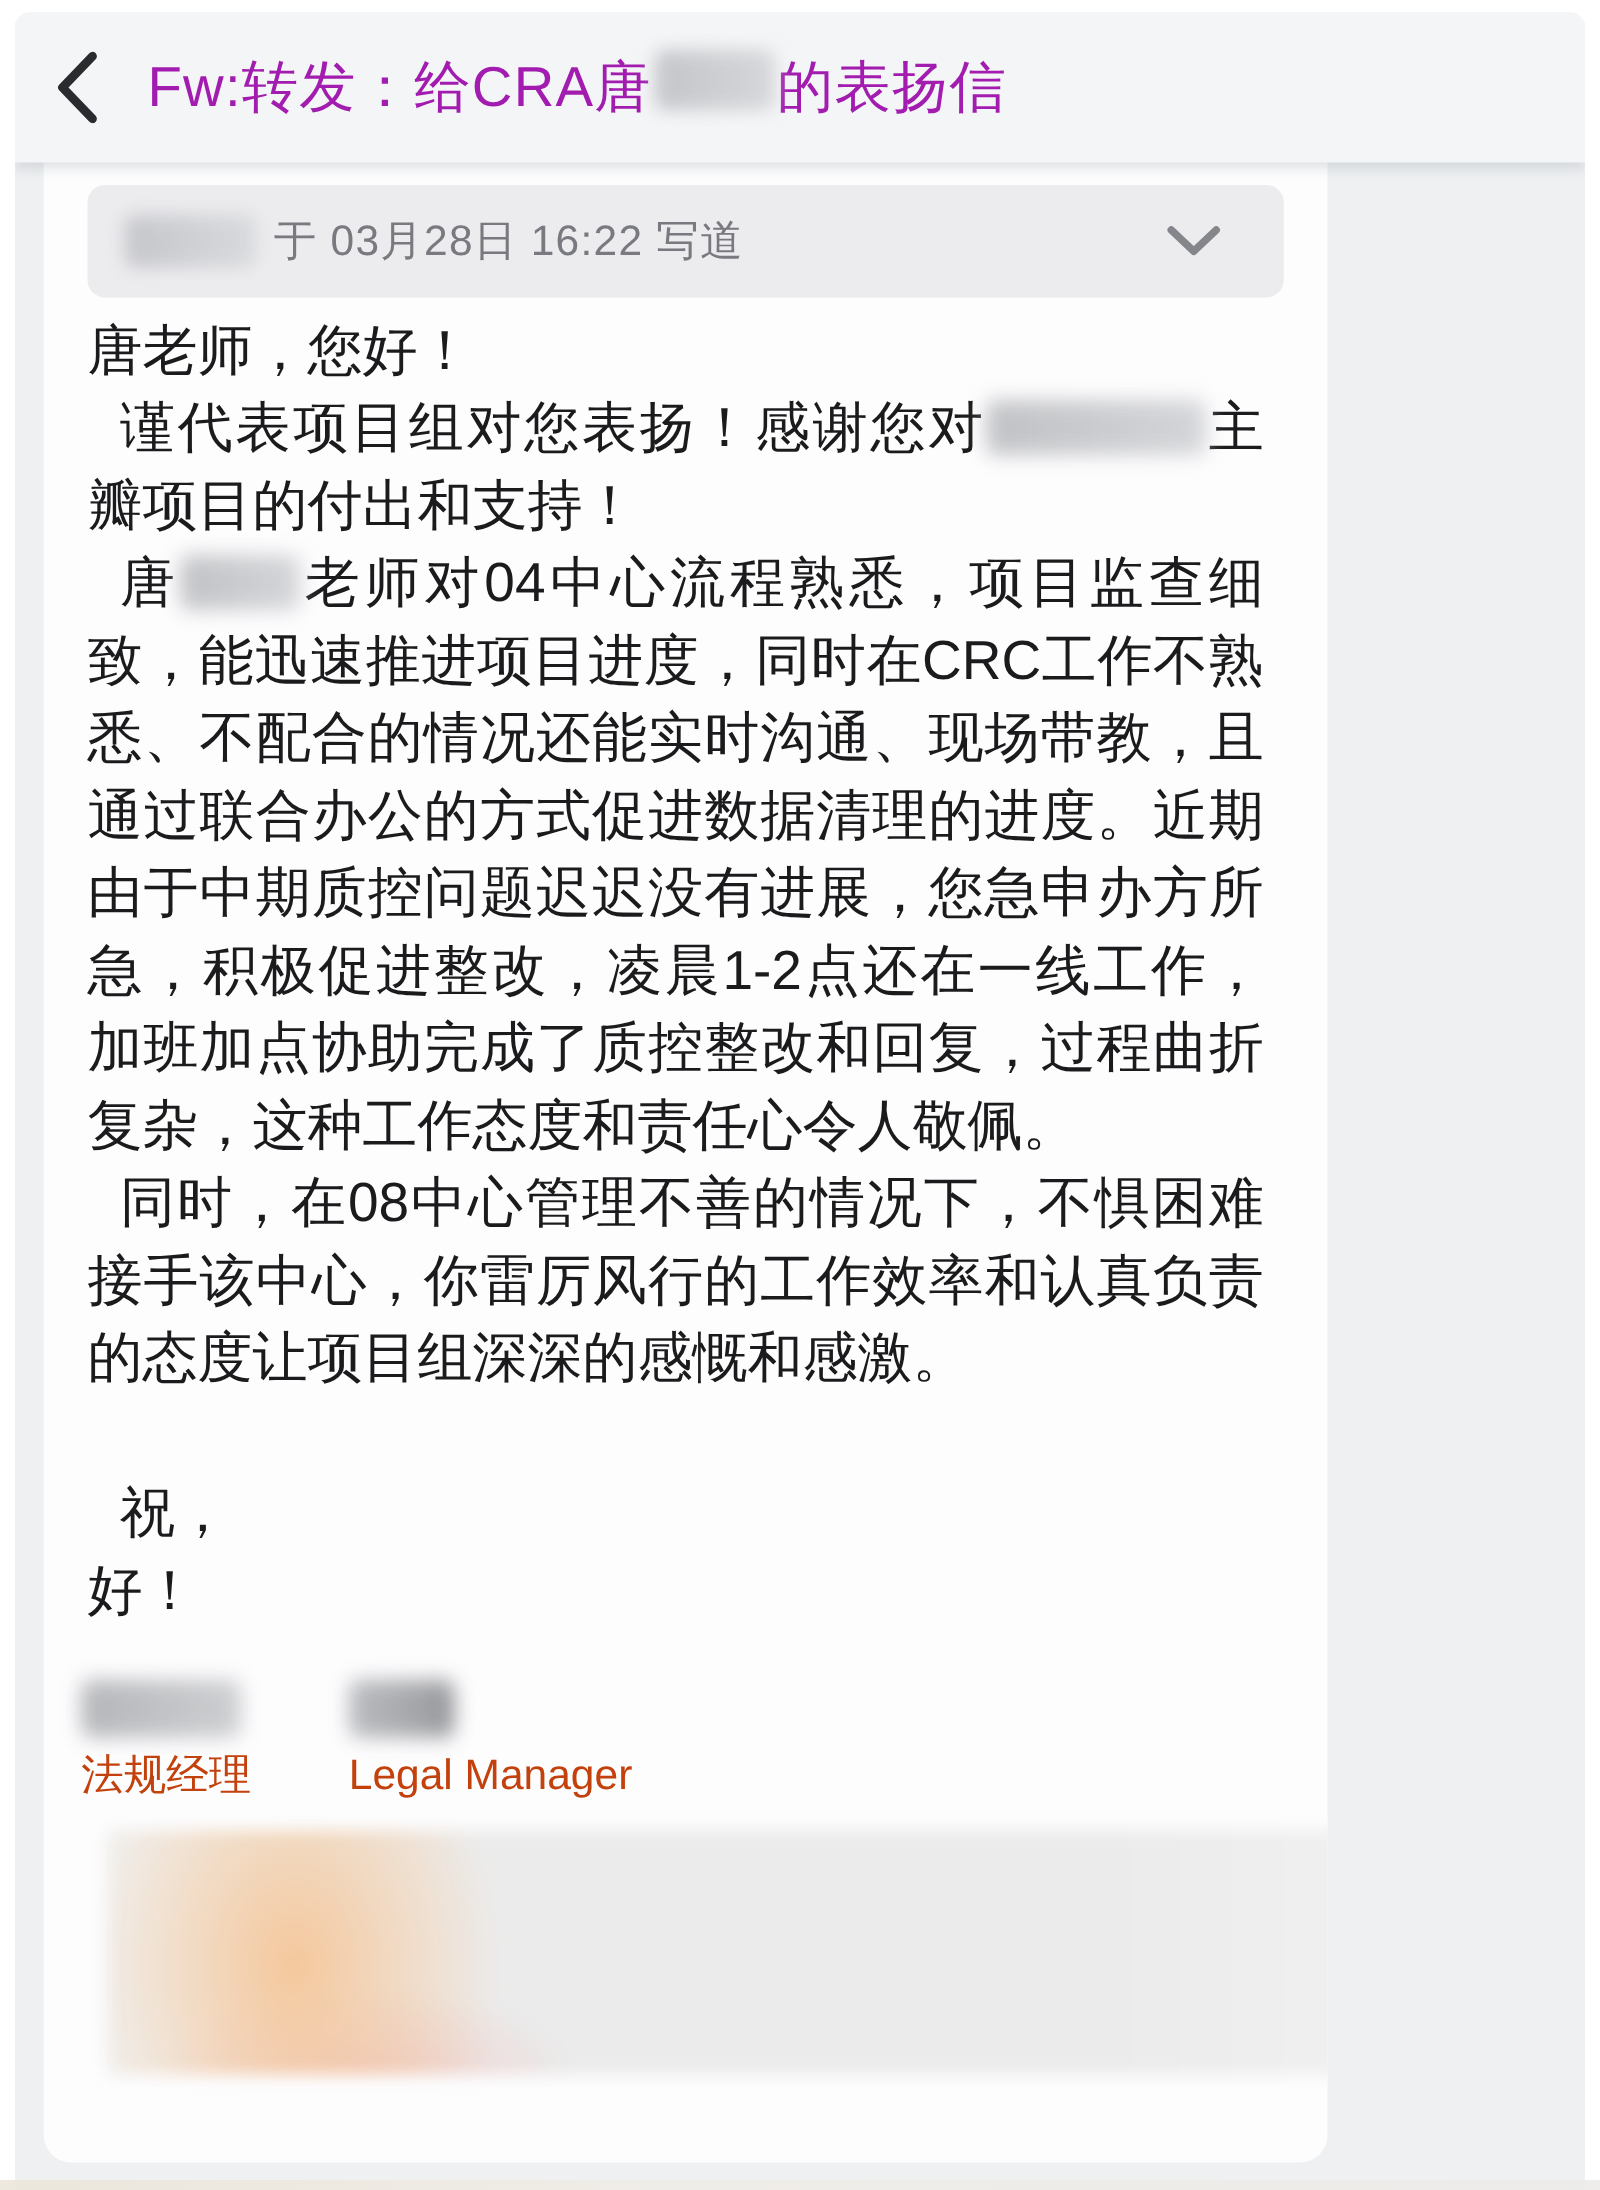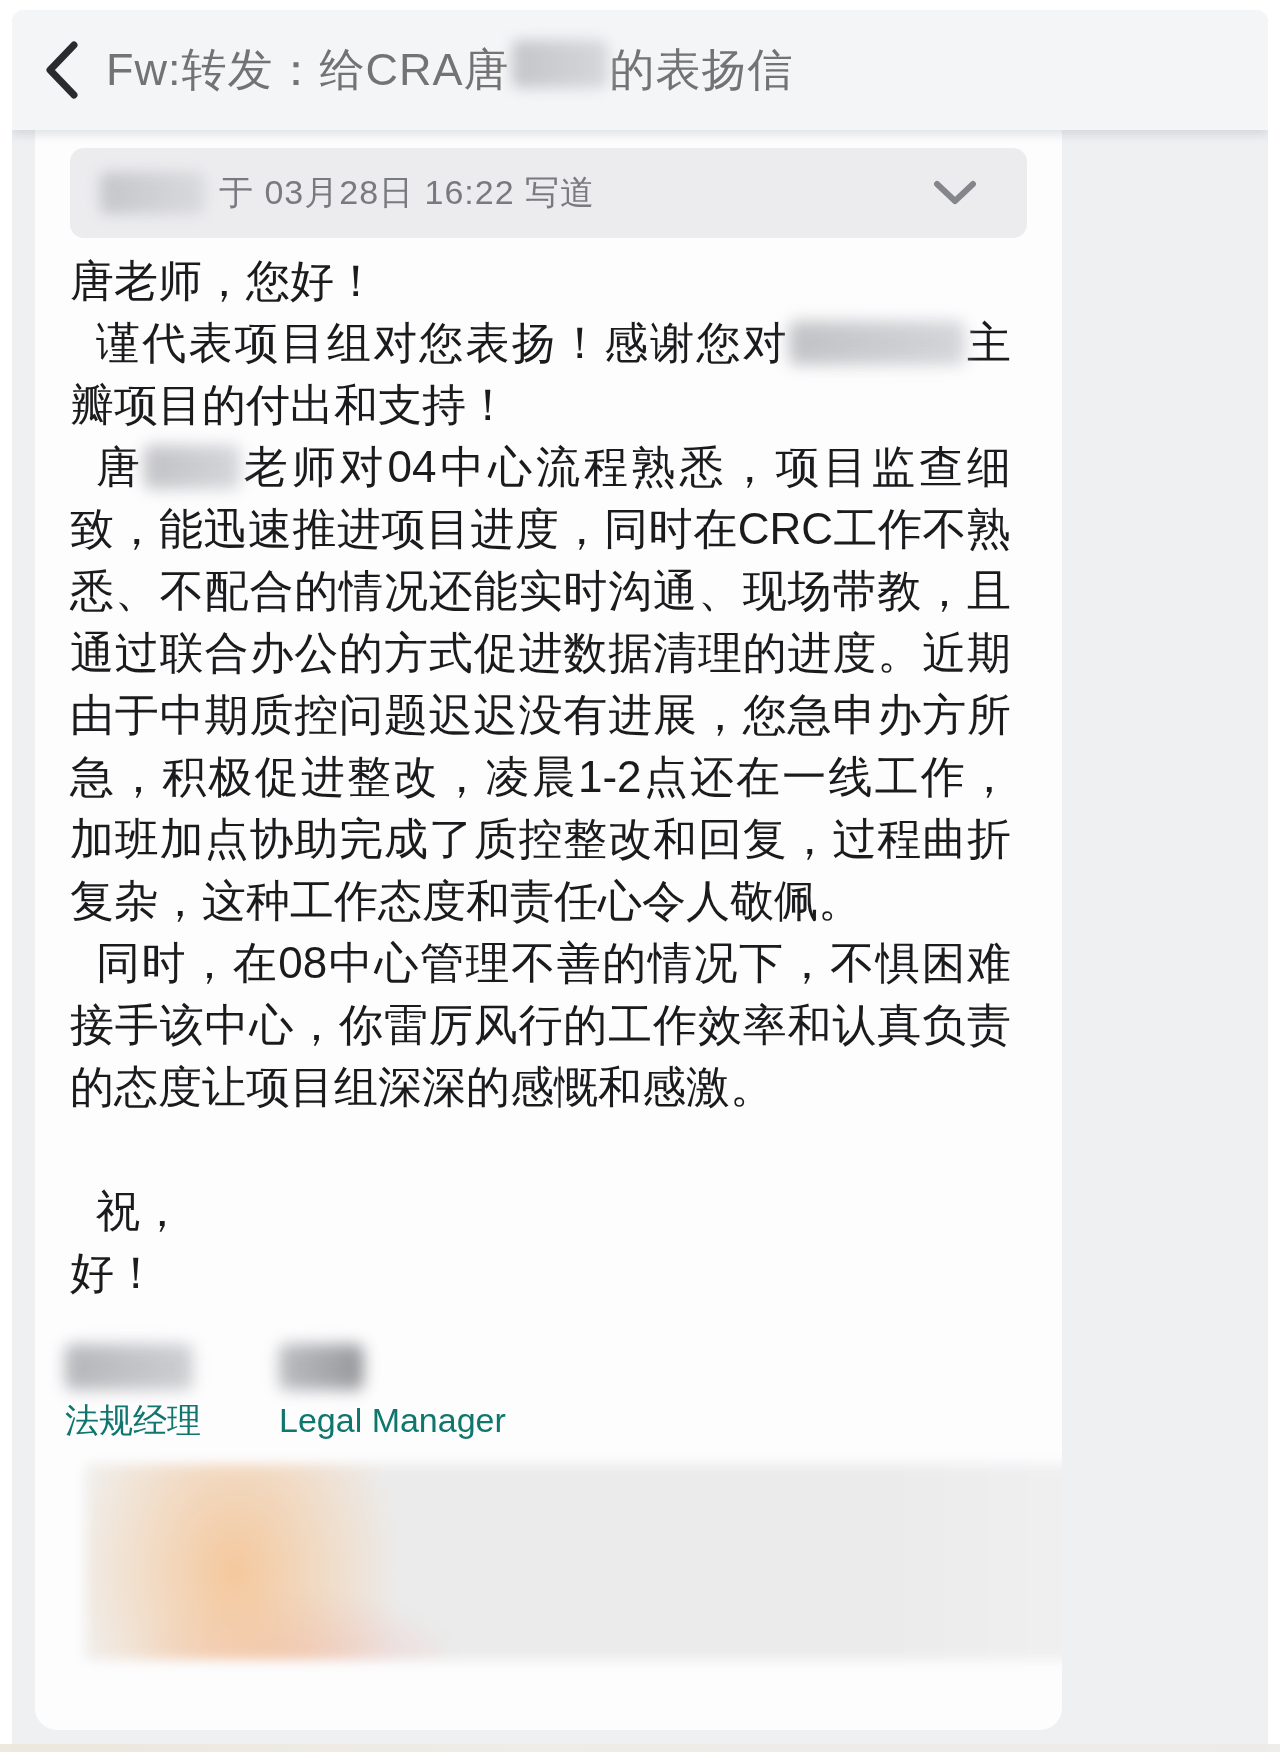--- a/index.html
+++ b/index.html
@@ -10,22 +10,22 @@
   
   .app-frame { position:absolute; left:12px; top:10px; width:1256px; height:1742px;
     background:#eef0f2; border-radius:12px 12px 0 0; overflow:hidden; }
 
   
   .header { position:relative; height:120px; background:#f4f5f7;
     display:flex; align-items:center; padding:0 30px;
     box-shadow:0 5px 9px rgba(90,95,105,0.16); z-index:3; }
   .back-btn { width:60px; height:70px; display:flex; align-items:center; justify-content:flex-start;
     cursor:pointer; flex:0 0 auto; }
-  .title { font-size:45px; font-weight:500; color:#737373; letter-spacing:1px;
-    white-space:nowrap; display:flex; margin-left:4px; }
+  .title { font-size:45px; font-weight:500; color:#a21caf; letter-spacing:1px;
+    white-space:nowrap; display:flex; margin-left:16px; }
   .blur-chip { display:inline-block; border-radius:8px; filter:blur(7px); opacity:.8; }
   .title .blur-chip { width:96px; height:48px; background:linear-gradient(90deg,#b9babe,#cfd0d3);
     margin:0 2px; vertical-align:-8px; }
 
   
   .mail-card { position:relative; margin-left:23px; width:1027px; height:1600px;
     background:#fdfdfe; border-radius:0 0 22px 22px; z-index:2; overflow:hidden; }
 
   
   .sender-bar { margin:18px 35px 0 35px; height:90px; background:#ececef;
@@ -45,21 +45,21 @@
   .blur-2ch { width:96px; height:44px; }
   .blank-line { height:62px; }
 
   
   .signature { display:flex; gap:78px; margin:40px 0 0 30px; }
   .sig-col { display:flex; flex-direction:column; }
   .sig-name-blur { height:46px; border-radius:8px; filter:blur(8px); opacity:.85;
     background:linear-gradient(90deg,#a9aaae,#c6c7ca); margin-bottom:8px; }
   .sig-name-blur.cn { width:128px; }
   .sig-name-blur.en { width:84px; background:linear-gradient(90deg,#b0b1b5,#8e8f93 85%,#6f7074); }
-  .sig-title { font-size:34px; color:#0f766e; line-height:44px; white-space:nowrap; }
+  .sig-title { font-size:34px; color:#c2410c; line-height:44px; white-space:nowrap; }
 
   
   .sig-image { margin:22px 0 0 50px; width:1110px; height:196px; border-radius:6px;
     background:
       radial-gradient(230px 310px at 150px 55%, rgba(246,193,142,0.85), rgba(246,193,142,0) 72%),
       radial-gradient(240px 110px at 210px 102%, rgba(240,166,158,0.45), rgba(240,166,158,0) 70%),
       linear-gradient(90deg,#f0efed 0%, #ebebeb 30%, #ebebec 72%, #f1f1f2 94%, #f5f5f6 100%);
     filter:blur(6px); }
 
   

